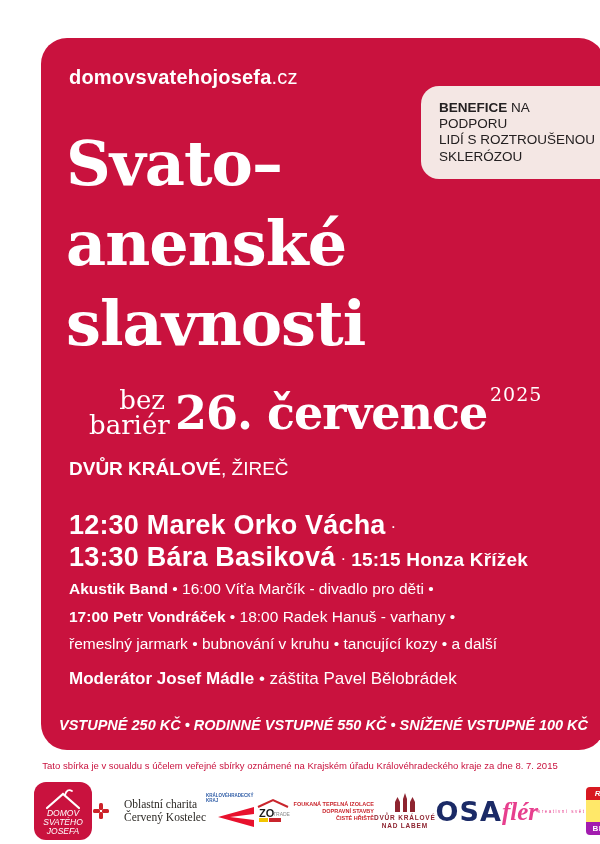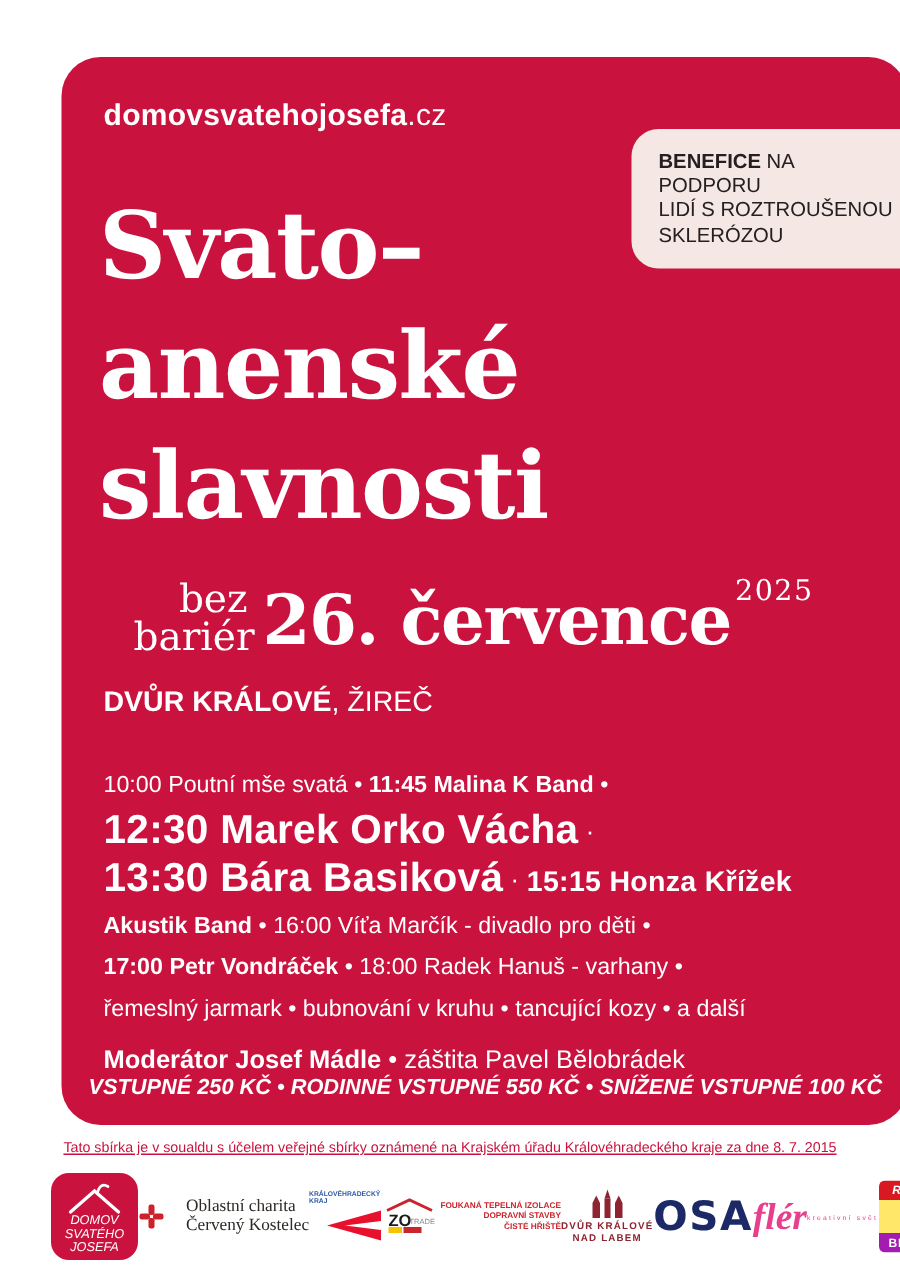--- a/index.html
+++ b/index.html
@@ -59,21 +59,21 @@
   .p-lg .mid{font-size:19px;}
   .p-lg .dot{font-size:17px;font-weight:400;vertical-align:2px;}
   .moderator{margin-top:9px;font-size:17px;line-height:24px;}
   .moderator b{font-weight:700;}
   .pricing{
     position:absolute;left:18px;right:18px;bottom:17px;text-align:center;
     font-size:14.5px;font-weight:700;font-style:italic;color:#fff;white-space:nowrap;
   }
   .disclaimer{
     position:absolute;top:760px;left:0;width:600px;text-align:center;
-    font-size:9.5px;color:#C9123E;text-decoration:underline;
+    font-size:9.5px;color:#C9123E;
   }
   .logos{
     position:absolute;top:781px;left:34px;width:532px;height:60px;
     display:flex;align-items:center;justify-content:space-between;
   }
   .logo-domov{
     width:58px;height:58px;background:#C9123E;border-radius:12px;flex:0 0 auto;
   }
   .logo-charita{display:flex;align-items:center;gap:14px;flex:0 0 auto;}
   .charita-text{
@@ -130,21 +130,20 @@
   <div class="bez-stack">
     <div>bez</div>
     <div>bariér</div>
   </div>
   <div class="big-date">26. července</div>
   <div class="year">2025</div>
 
   <div class="location"><span class="b">DVŮR KRÁLOVÉ</span><span>, ŽIREČ</span></div>
 
   <div class="program">
-    <div class="p-sm"><span>10:00 Poutní mše svatá • </span><b>11:45 Malina K Band</b><span> •</span></div>
     <div class="p-lg"><span>12:30 Marek Orko Vácha</span><span class="dot"> ·</span></div>
     <div class="p-lg"><span>13:30 Bára Basiková</span><span class="dot"> · </span><span class="mid">15:15 Honza Křížek</span></div>
     <div class="p-sm"><b>Akustik Band</b><span> • 16:00 Víťa Marčík - divadlo pro děti •</span></div>
     <div class="p-sm"><b>17:00 Petr Vondráček</b><span> • 18:00 Radek Hanuš - varhany •</span></div>
     <div class="p-sm"><span>řemeslný jarmark • bubnování v kruhu • tancující kozy • a další</span></div>
     <div class="moderator"><b>Moderátor Josef Mádle</b><span> • záštita Pavel Bělobrádek</span></div>
   </div>
 
   <div class="pricing">VSTUPNÉ 250 KČ • RODINNÉ VSTUPNÉ 550 KČ • SNÍŽENÉ VSTUPNÉ 100 KČ</div>
 </div>

